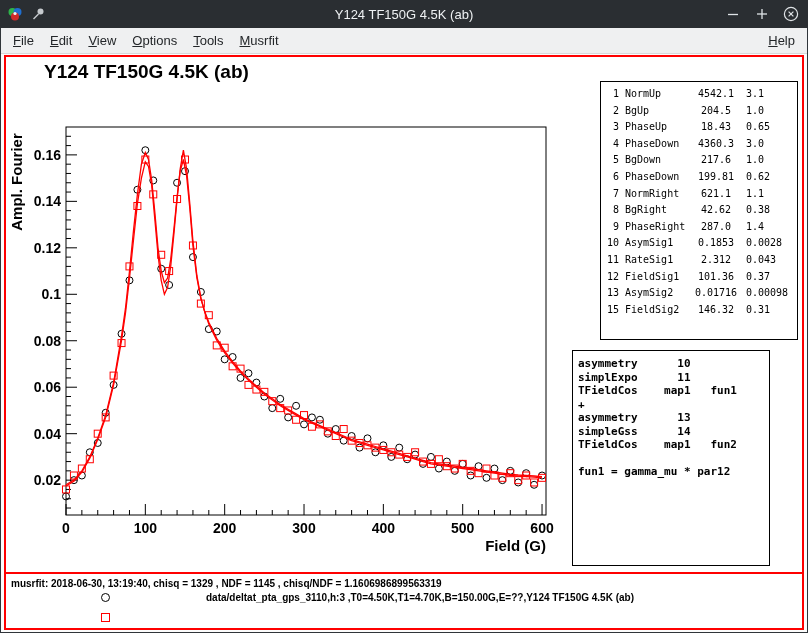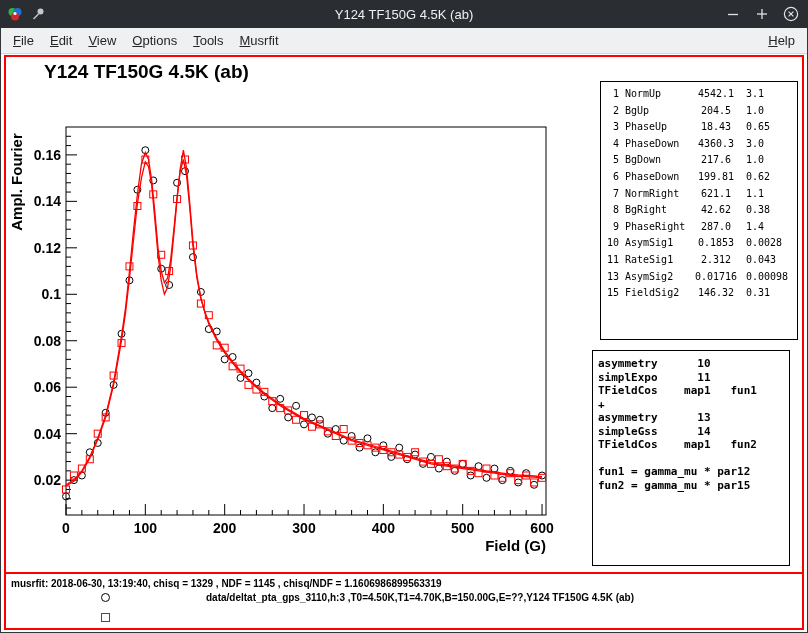--- a/index.html
+++ b/index.html
@@ -48,21 +48,21 @@
     border:1px solid #000;box-sizing:border-box;background:#fff;
     font:10px "DejaVu Sans Mono",monospace;color:#000;
     padding:4px 4px 0 4px;overflow:hidden;
   }
   .param-row{display:flex;line-height:16.6px;white-space:nowrap;}
   .pr-n{width:14px;text-align:right;margin-right:6px;}
   .pr-name{width:68px;}
   .pr-val{width:46px;text-align:center;}
   .pr-err{margin-left:7px;}
   .theory-box{
-    position:absolute;left:586px;top:293px;width:198px;height:216px;
+    position:absolute;left:566px;top:293px;width:198px;height:216px;
     border:1px solid #000;box-sizing:border-box;background:#fff;
     font:bold 11px "DejaVu Sans Mono",monospace;color:#000;
     padding:6px 5px;overflow:hidden;
   }
   .theory-line{white-space:pre;line-height:13.5px;}
   
   .info-pad{
     position:absolute;left:0;right:0;bottom:0;height:56px;
     border-top:2px solid #ff0000;box-sizing:border-box;background:#fff;margin-top:20px;
   }
@@ -426,20 +426,26 @@
             <span class="pr-val">0.1853</span>
             <span class="pr-err">0.0028</span>
           </div>
           <div class="param-row">
             <span class="pr-n">11</span>
             <span class="pr-name">RateSig1</span>
             <span class="pr-val">2.312</span>
             <span class="pr-err">0.043</span>
           </div>
           <div class="param-row">
+            <span class="pr-n">12</span>
+            <span class="pr-name">FieldSig1</span>
+            <span class="pr-val">101.36</span>
+            <span class="pr-err">0.37</span>
+          </div>
+          <div class="param-row">
             <span class="pr-n">13</span>
             <span class="pr-name">AsymSig2</span>
             <span class="pr-val">0.01716</span>
             <span class="pr-err">0.00098</span>
           </div>
           <div class="param-row">
             <span class="pr-n">15</span>
             <span class="pr-name">FieldSig2</span>
             <span class="pr-val">146.32</span>
             <span class="pr-err">0.31</span>
@@ -448,21 +454,20 @@
       <div class="theory-box" id="theory-box">
           <div class="theory-line">asymmetry      10</div>
           <div class="theory-line">simplExpo      11</div>
           <div class="theory-line">TFieldCos    map1   fun1</div>
           <div class="theory-line">+</div>
           <div class="theory-line">asymmetry      13</div>
           <div class="theory-line">simpleGss      14</div>
           <div class="theory-line">TFieldCos    map1   fun2</div>
           <div class="theory-line">&nbsp;</div>
           <div class="theory-line">fun1 = gamma_mu * par12</div>
-          <div class="theory-line">fun2 = gamma_mu * par15</div>
         </div>
     </div>
 
     <div class="info-pad">
       <div class="fit-info">musrfit: 2018-06-30, 13:19:40, chisq = 1329 , NDF = 1145 , chisq/NDF = 1.1606986899563319</div>
       <div id="legend">
           <div class="legend-row" style="top: 17px;">
             <span class="legend-marker circle" style="border-color: rgb(0, 0, 0);"></span>
             <span class="legend-label">data/deltat_pta_gps_3110,h:3 ,T0=4.50K,T1=4.70K,B=150.00G,E=??,Y124 TF150G 4.5K (ab)</span>
           </div>

